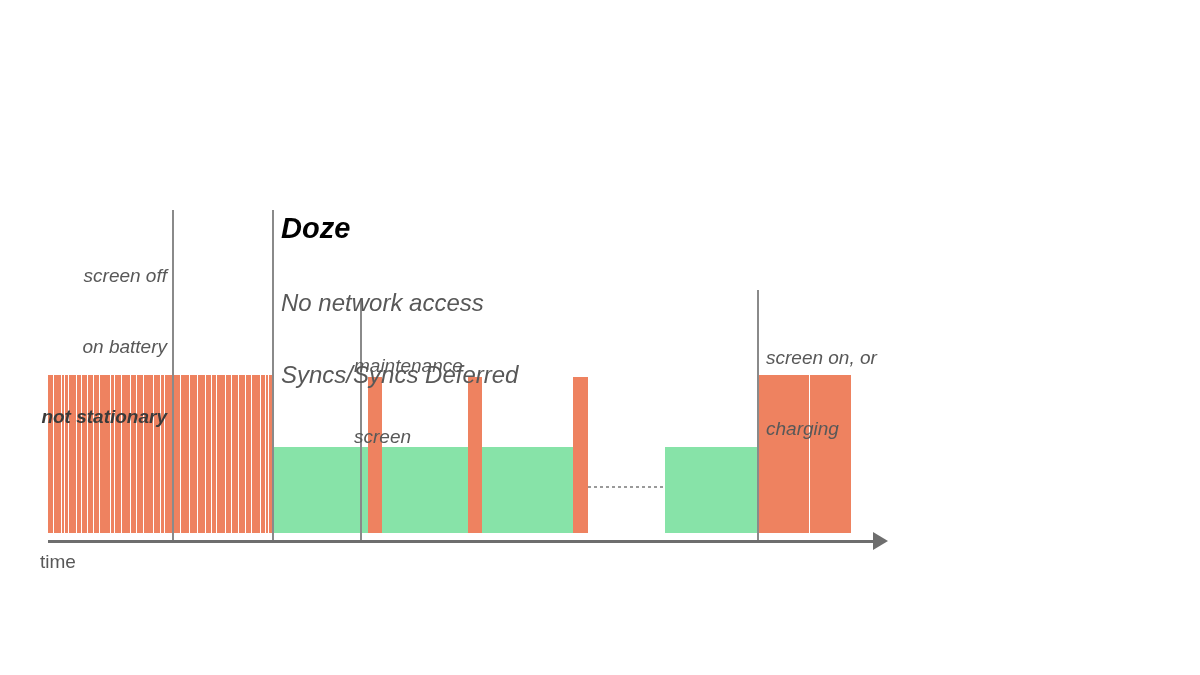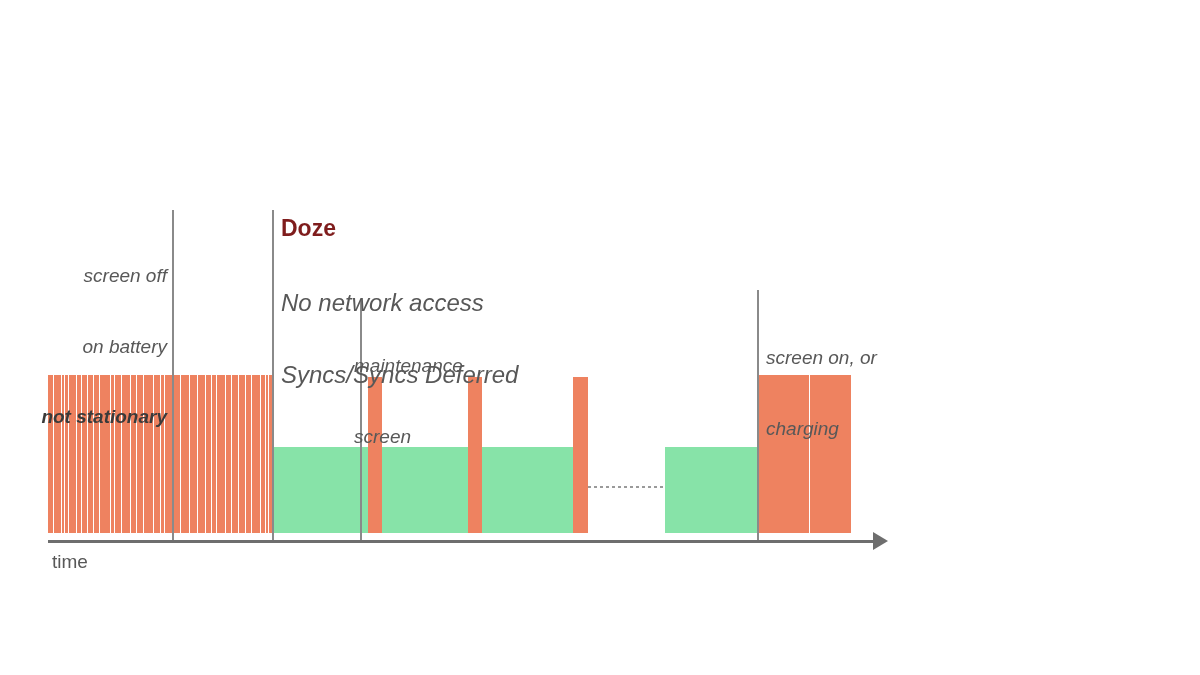--- a/index.html
+++ b/index.html
@@ -75,23 +75,24 @@
     font-style: italic;
     font-size: 19px;
     line-height: 23.5px;
     white-space: pre;
   }
   .label.right { text-align: right; }
   .label .bold { font-weight: bold; color: #3a3a3a; }
 
   .doze-title {
     position: absolute;
-    color: #7f1d1d;
+    color: #000000;
     font-weight: bold;
-    font-size: 23px;
+    font-style: italic;
+    font-size: 29px;
     line-height: 26px;
     white-space: pre;
   }
   .doze-desc {
     position: absolute;
     color: #585858;
     font-style: italic;
     font-size: 24px;
     line-height: 24px;
     white-space: pre;
@@ -209,21 +210,21 @@
       <i style="left: 88.91px; width: 6px;"></i>
     </div>
 
   <div class="divider" style="left:172px; top:210px; height:330px;"></div>
   <div class="divider" style="left:272px; top:210px; height:330px;"></div>
   <div class="divider" style="left:360px; top:300px; height:240px;"></div>
   <div class="divider" style="left:757px; top:290px; height:250px;"></div>
 
   <div class="axis-line" style="left:48px; top:540px; width:825px;"></div>
   <div class="axis-arrow" style="left:873px; top:532px;"></div>
-  <div class="axis-label" style="left:52px; top:551px;">time</div>
+  <div class="axis-label" style="left:40px; top:551px;">time</div>
 
   <div class="label right" style="left:-40px; top:217px; width:207px;">
     <div>screen off</div>
     <div>on battery</div>
     <div class="bold">not stationary</div>
   </div>
 
   <div class="doze-title" style="left:281px; top:215px;">Doze</div>
   <div class="doze-desc" style="left:281px; top:243px;">
     <div>No network access</div>

